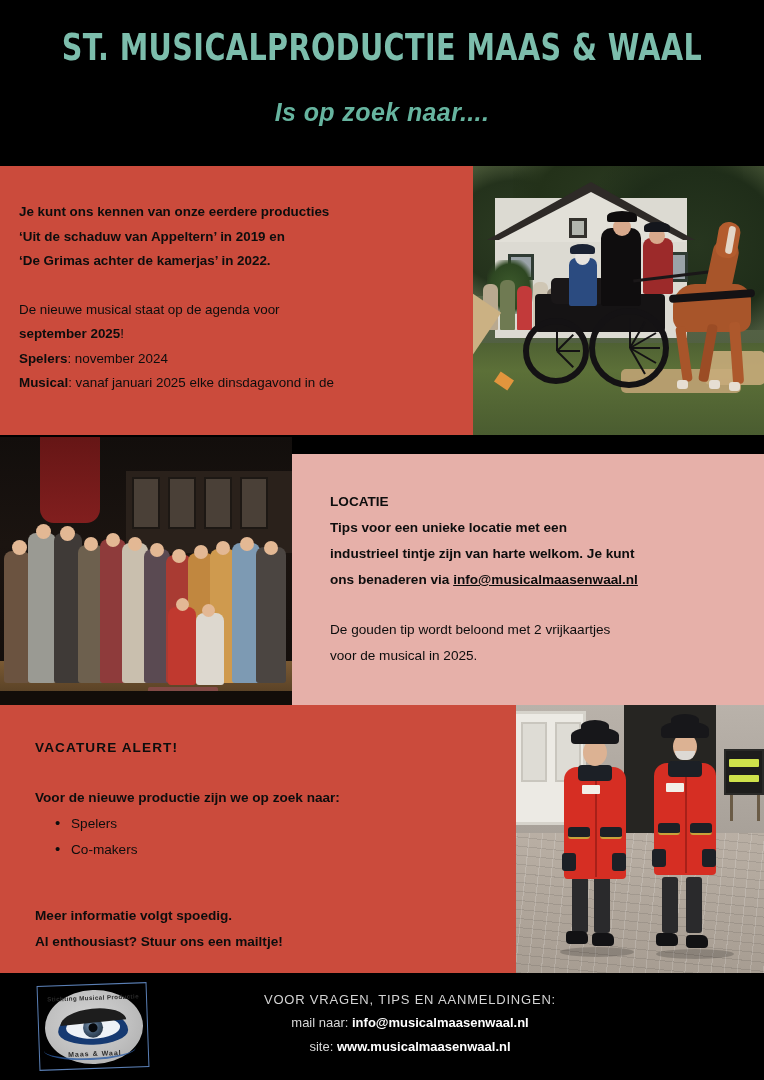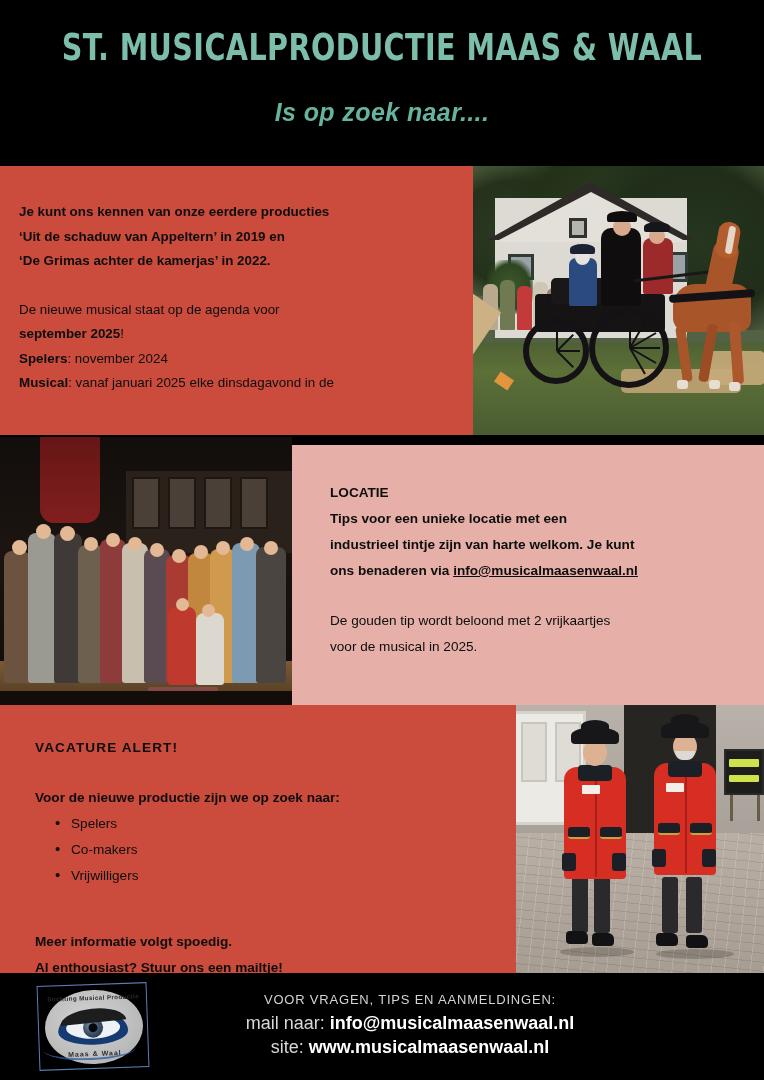--- a/index.html
+++ b/index.html
@@ -111,21 +111,21 @@
   .p2-floor2 { position:absolute; left:0; bottom:0; width:292px; height:14px; background:#120d09; }
   .p2-cast span {
     position:absolute; bottom:22px; border-radius:8px 8px 3px 3px;
   }
   .p2-cast i {
     position:absolute; border-radius:50%; background:#e3b894;
   }
   .p2-poster { position:absolute; left:148px; bottom:4px; width:70px; height:14px; background:#8a4b4b; border-radius:2px; opacity:.85; }
 
   .block-pink {
-    position:absolute; left:292px; top:8px; width:472px; height:268px; background:#e6b0a9;
+    position:absolute; left:292px; top:17px; width:472px; height:268px; background:#e6b0a9;
   }
   .r2-text { position:absolute; left:38px; top:35px; width:412px; color:#0d0d0d; }
   .r2-text p { font-size:13.6px; line-height:26px; }
   .r2-text .b { font-weight:bold; }
   .r2-text a { color:#0d0d0d; text-decoration:underline; font-weight:bold; }
   .r2-gap { height:24px; }
 
   
   .row3 { position:absolute; left:0; top:705px; width:656px; height:268px; }
   .block-red2 { position:absolute; left:0; top:0; width:764px; height:268px; background:#cb4b3c; }
@@ -186,21 +186,21 @@
   .logo-wave { position:absolute; left:4px; bottom:8px; width:92px; height:22px; border-bottom:2px solid #2f5fa6; border-radius:0 0 50% 50%; opacity:.8; }
   .logo-arc-top, .logo-arc-bot {
     position:absolute; left:0; width:110px; text-align:center;
     font-size:6.2px; letter-spacing:.4px; color:#2b2b2b; font-weight:bold;
   }
   .logo-arc-top { top:9px; }
   .logo-arc-bot { bottom:11px; font-size:7px; letter-spacing:1px; }
 
   .footer-text { position:absolute; left:200px; top:16px; width:420px; text-align:center; }
   .ft-line1 { color:#d3d3d3; font-size:13px; letter-spacing:0.8px; line-height:22px; }
-  .ft-line2, .ft-line3 { color:#d8d8d8; font-size:18px; line-height:24px; }
+  .ft-line2, .ft-line3 { color:#d8d8d8; font-size:13px; line-height:24px; }
   .ft-line2 b, .ft-line3 b { color:#ffffff; font-weight:bold; }
 </style>
 </head>
 <body>
 
 <div class="poster">
 
   <div class="header">
     <div class="title">ST. MUSICALPRODUCTIE MAAS &amp; WAAL</div>
     <div class="subtitle">Is op zoek naar....</div>
@@ -356,21 +356,20 @@
   <div class="row3">
     <div class="block-red2"></div>
 
     <div class="r3-text">
       <p class="r3-head">VACATURE  ALERT!</p>
       <div class="r3-gap"></div>
       <p class="b">Voor de nieuwe productie zijn we op zoek naar:</p>
       <ul class="r3-list">
         <li>Spelers</li>
         <li>Co-makers</li>
-        <li>Vrijwilligers</li>
       </ul>
       <div class="r3-gap"></div>
       <p class="b">Meer informatie volgt spoedig.</p>
       <p class="b">Al enthousiast? Stuur ons een mailtje!</p>
     </div>
 
     <div class="photo3">
       <div class="p3-wall"></div>
       <div class="p3-door-dark"></div>
       <div class="p3-door-white">

